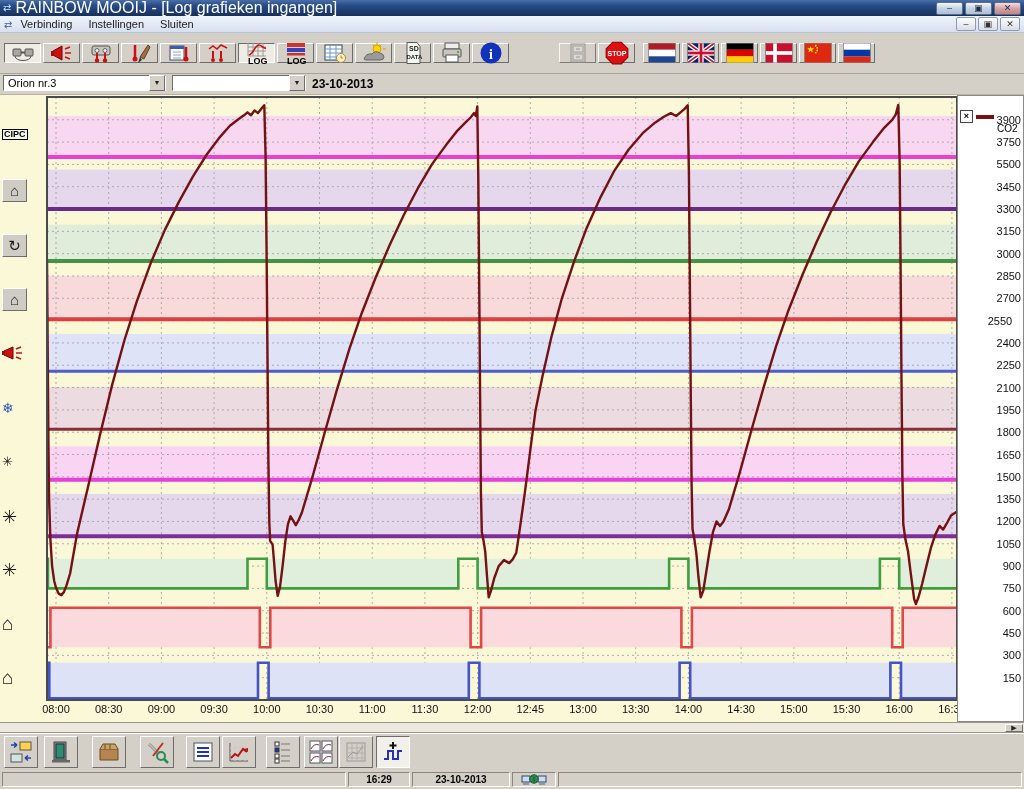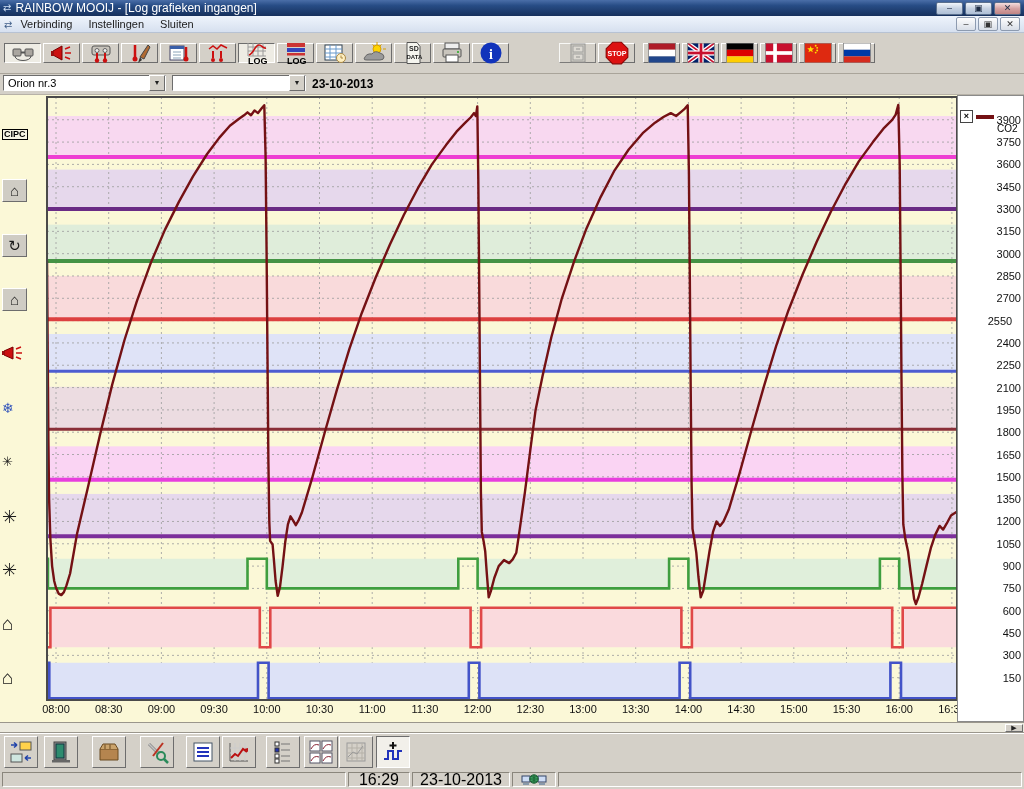--- a/index.html
+++ b/index.html
@@ -2,21 +2,21 @@
 <html><head>
 <meta charset="utf-8">
 <style>
   * { margin:0; padding:0; box-sizing:border-box; }
   html,body { width:1024px; height:789px; overflow:hidden; }
   body { font-family:"Liberation Sans", sans-serif; background:#d4d0c8; font-size:11px; color:#000; }
 
   
   .titlebar { height:16px; background:linear-gradient(180deg,#4a6ea8 0%,#274c85 35%,#16305c 100%); display:flex; align-items:center; padding:0 3px; color:#fff; }
   .titlebar .app-ico { color:#cfe0f5; font-size:10px; margin-right:4px; line-height:1; }
-  .titlebar .title-text { font-size:12px; white-space:nowrap; }
+  .titlebar .title-text { font-size:16px; white-space:nowrap; }
   .titlebar .spacer { flex:1; }
   .winbtn { width:27px; height:13px; margin-left:2px; background:linear-gradient(180deg,#f2f6fb,#c6d2e2 50%,#aebfd6); border:1px solid #5a6f8d; border-radius:2px; color:#1d2c44; font-size:9px; line-height:11px; text-align:center; }
   .winbtn.close { background:linear-gradient(180deg,#f5dede,#d6a3a3 50%,#c08484); }
 
   
   .menubar { height:17px; background:linear-gradient(180deg,#eef4fc,#d6e0ef); border-bottom:1px solid #b7c2d3; display:flex; align-items:center; padding:0 4px; }
   .menubar .app-ico { color:#41608a; font-size:10px; margin-right:8px; }
   .menu-item { margin-right:16px; font-size:11px; color:#1b1b1b; }
   .menubar .spacer { flex:1; }
   .mdibtn { width:20px; height:14px; margin-left:2px; background:linear-gradient(180deg,#fdfdfd,#d9dfe8); border:1px solid #8d9bb0; border-radius:2px; font-size:9px; line-height:12px; text-align:center; color:#333; }
@@ -50,21 +50,21 @@
   .legend-check { width:13px; height:13px; border:1px solid #444; background:#fff; font-size:9px; font-weight:bold; text-align:center; line-height:11px; }
   .legend-swatch { width:18px; height:4px; background:#741114; }
   .legend-label { font-size:10px;margin-top:24px; }
 
   
   .hscroll { height:11px; background:#eceade; border-top:1px solid #9a968c; border-bottom:1px solid #9a968c; position:relative; }
   .hs-arrow { position:absolute; right:1px; top:1px; width:18px; height:8px; background:#d4d0c8; border:1px solid; border-color:#fff #6d6d6d #6d6d6d #fff; font-size:7px; line-height:6px; text-align:center; color:#222; }
 
   
   .statusbar { height:19px; background:#d4d0c8; display:flex; gap:2px; padding:2px; align-items:stretch; }
-  .panel { border:1px solid; border-color:#8a867c #ffffff #ffffff #8a867c; display:flex; align-items:center; justify-content:center; font-size:16px; font-weight:normal; }
+  .panel { border:1px solid; border-color:#8a867c #ffffff #ffffff #8a867c; display:flex; align-items:center; justify-content:center; font-size:10px; font-weight:bold; }
   .cipc-badge { border:1px solid #000; background:#f6f4e4; font-size:9px; font-weight:bold; padding:0 1px; display:inline-block; }
   .boxed-ico { width:25px; height:23px; background:#cfccc4; border:1px solid; border-color:#fff #6d6d6d #6d6d6d #fff; text-align:center; font-size:15px; line-height:21px; color:#1a1a1a; display:inline-block; }
 </style>
 </head>
 <body>
 
 <div class="titlebar">
   <span class="app-ico">⇄</span>
   <span class="title-text">RAINBOW MOOIJ - [Log grafieken ingangen]</span>
   <span class="spacer"></span>
@@ -352,21 +352,21 @@
   <div class="x-axis" id="xAxis">
       <div class="xlab" style="left: 56px;">08:00</div>
       <div class="xlab" style="left: 108.701px;">08:30</div>
       <div class="xlab" style="left: 161.402px;">09:00</div>
       <div class="xlab" style="left: 214.103px;">09:30</div>
       <div class="xlab" style="left: 266.804px;">10:00</div>
       <div class="xlab" style="left: 319.505px;">10:30</div>
       <div class="xlab" style="left: 372.206px;">11:00</div>
       <div class="xlab" style="left: 424.907px;">11:30</div>
       <div class="xlab" style="left: 477.608px;">12:00</div>
-      <div class="xlab" style="left: 530.309px;">12:30</div>
+      <div class="xlab" style="left: 530.309px;">12:45</div>
       <div class="xlab" style="left: 583.01px;">13:00</div>
       <div class="xlab" style="left: 635.711px;">13:30</div>
       <div class="xlab" style="left: 688.412px;">14:00</div>
       <div class="xlab" style="left: 741.113px;">14:30</div>
       <div class="xlab" style="left: 793.814px;">15:00</div>
       <div class="xlab" style="left: 846.515px;">15:30</div>
       <div class="xlab" style="left: 899.216px;">16:00</div>
       <div class="xlab" style="left: 951.917px;">16:30</div>
     </div>
   <div class="legend">
@@ -392,21 +392,21 @@
     <div class="ylab" style="top: 286.565px;">2100</div>
     <div class="ylab" style="top: 264.248px;">2250</div>
     <div class="ylab" style="top: 241.931px;">2400</div>
     <div class="ylab" style="top: 219.614px; text-align: center;">2550</div>
     <div class="ylab" style="top: 197.298px;">2700</div>
     <div class="ylab" style="top: 174.981px;">2850</div>
     <div class="ylab" style="top: 152.664px;">3000</div>
     <div class="ylab" style="top: 130.347px;">3150</div>
     <div class="ylab" style="top: 108.03px;">3300</div>
     <div class="ylab" style="top: 85.7135px;">3450</div>
-    <div class="ylab" style="top: 63.3967px;">3600</div>
+    <div class="ylab" style="top: 63.3967px;">5500</div>
     <div class="ylab" style="top: 41.0799px;">3750</div>
     <div class="ylab" style="top: 18.7631px;">3900</div>
     <div class="licon" style="top: 33.1288px;"><span class="cipc-badge">CIPC</span></div>
     <div class="licon" style="top: 84.1769px;"><span class="boxed-ico">⌂</span></div>
     <div class="licon" style="top: 139.225px;"><span class="boxed-ico">↻</span></div>
     <div class="licon" style="top: 192.785px;"><span class="boxed-ico">⌂</span></div>
     <div class="licon" style="top: 249.346px;"><svg width="24" height="18" viewBox="0 0 24 18">
         <polygon points="2,7 11,3 11,15 2,11" fill="#cc1010" stroke="#700"></polygon>
         <rect x="0" y="7" width="2.5" height="4" fill="#991010"></rect>
         <path d="M14 5 l5 -2 M14 9 h6 M14 13 l5 2" stroke="#cc1010" stroke-width="1.4" fill="none"></path>

